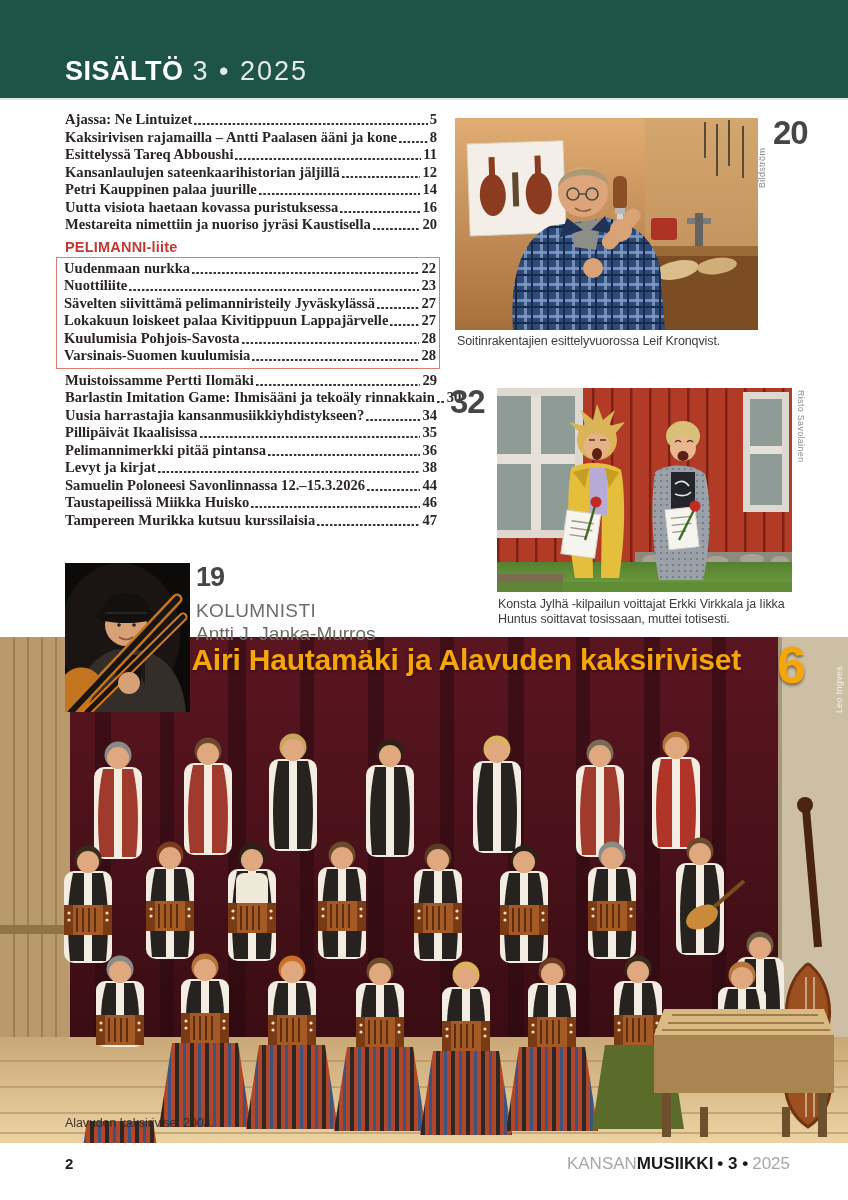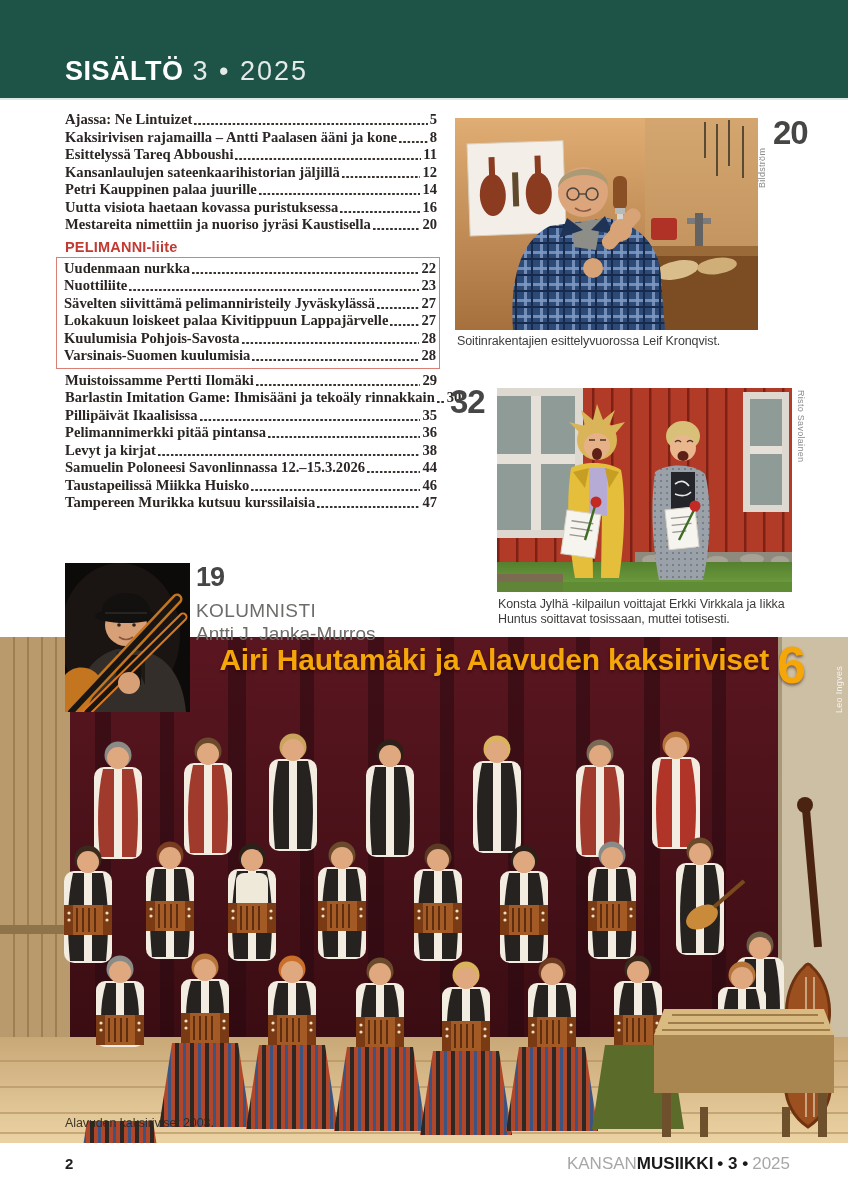--- a/index.html
+++ b/index.html
@@ -52,21 +52,21 @@
   .capmain{left:65px;top:1116px;color:rgba(48,41,32,.92);z-index:3;}
 
   
   .colinfo{position:absolute;left:196px;top:560px;z-index:4;}
   .colnum{font-size:27px;line-height:35px;font-weight:800;color:var(--numgray,#474645);letter-spacing:-1px;}
   .colrole{font-size:19px;line-height:21px;color:#6e6c69;margin-top:5px;letter-spacing:.4px;}
   .colname{font-size:19px;line-height:21px;color:#6e6c69;margin-top:2px;}
 
   
   .titlebar{position:absolute;left:0;top:641px;width:806px;display:flex;justify-content:flex-end;
-            align-items:flex-start;gap:8px;z-index:3;}
+            align-items:flex-start;gap:36px;z-index:3;}
   .maintitle{font-size:30px;line-height:38px;font-weight:800;color:var(--orange,#f5a70a);
              text-shadow:0 2px 3px rgba(35,0,0,.5);letter-spacing:-.2px;}
   .mainnum{font-size:52px;line-height:52px;font-weight:800;color:var(--orange,#f5a70a);
            text-shadow:0 2px 3px rgba(35,0,0,.5);margin-top:-2px;}
 
   
   .pageno{position:absolute;left:65px;top:1155px;font-size:15px;font-weight:800;color:#1f1f1f;}
   .brand{position:absolute;right:58px;top:1154px;font-size:17px;line-height:19px;white-space:nowrap;}
   .b-light{color:#a7a7a7;font-weight:400;}
   .b-bold{color:#191919;font-weight:800;}
@@ -177,20 +177,25 @@
           <span class="leader"></span>
           <span class="pg">29</span>
         </div>
 
         <div class="toc-entry">
           <span class="t">Barlastin Imitation Game: Ihmisääni ja tekoäly rinnakkain</span>
           <span class="leader"></span>
           <span class="pg">30</span>
         </div>
 
+        <div class="toc-entry">
+          <span class="t">Uusia harrastajia kansanmusiikkiyhdistykseen?</span>
+          <span class="leader"></span>
+          <span class="pg">34</span>
+        </div>
 
         <div class="toc-entry">
           <span class="t">Pillipäivät Ikaalisissa</span>
           <span class="leader"></span>
           <span class="pg">35</span>
         </div>
 
         <div class="toc-entry">
           <span class="t">Pelimannimerkki pitää pintansa</span>
           <span class="leader"></span>

